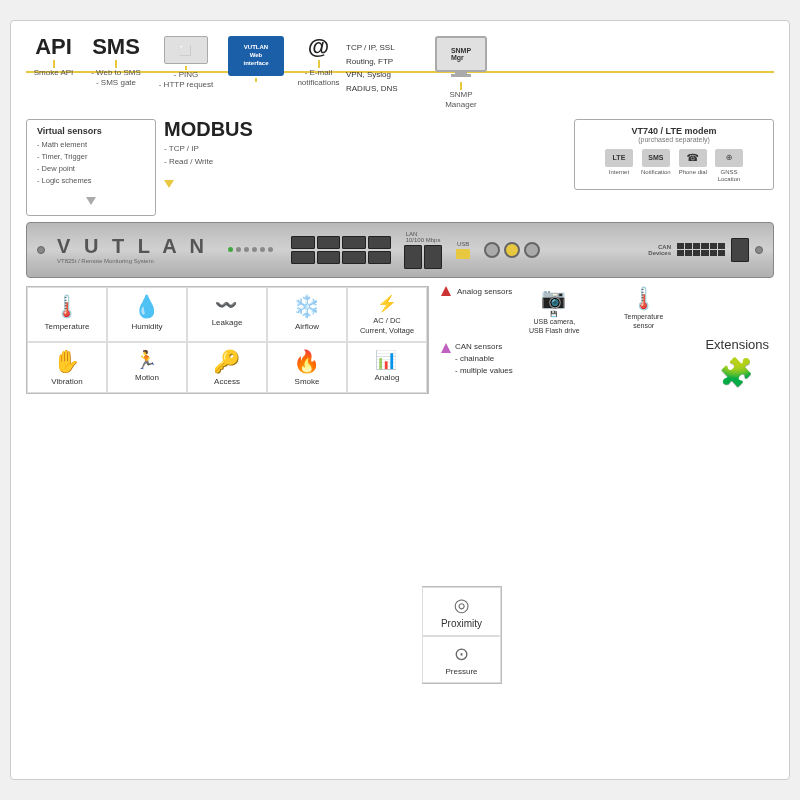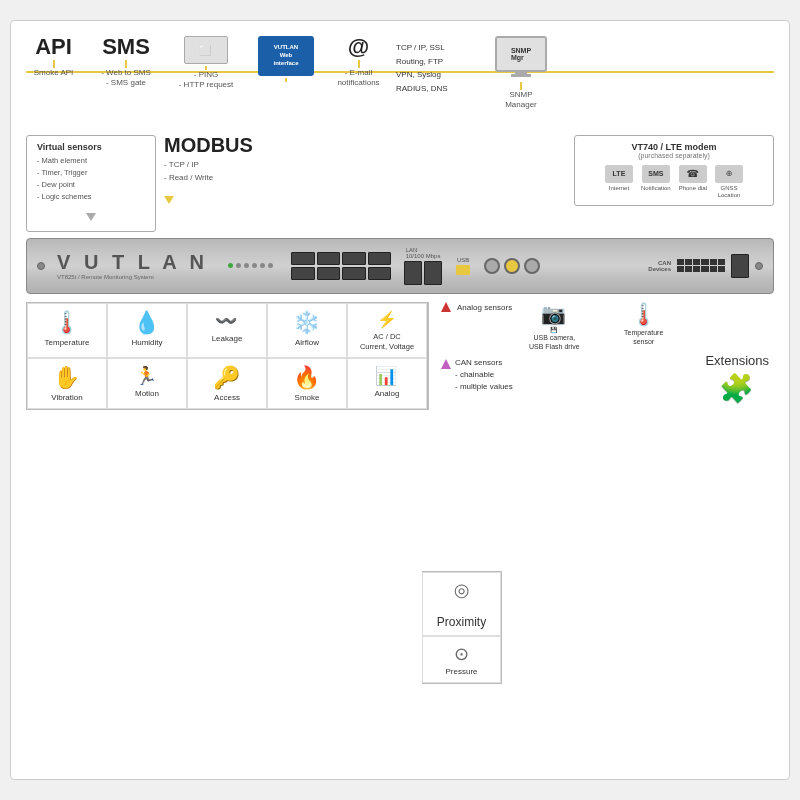--- a/index.html
+++ b/index.html
@@ -20,22 +20,21 @@
       border: 1px solid #ccc;
       border-radius: 4px;
       position: relative;
       padding: 15px;
     }
 
     
     .top-section {
       display: flex;
       align-items: flex-start;
-      gap: 10px;
-      margin-bottom: 24px;
+      margin-bottom: 8px;
       position: relative;
     }
 
     .top-item {
       display: flex;
       flex-direction: column;
       align-items: center;
       min-width: 60px;
       position: relative;
       z-index: 1;
@@ -345,21 +344,21 @@
         <div style="font-size:28px; color:#1a5fa8;">🧩</div>
       </div>
 
     </div>
 
   </div>
 
   <div style="position:absolute; left:411px; bottom:95px; display:flex; flex-direction:column; border:1.5px solid #bbb; border-left:none; width:80px;">
     <div class="sensor-cell">
       <div style="font-size:18px; line-height:1; color:#666;">◎</div>
-      <div style="font-size:12px; color:#333; text-align:right;margin-top:12px;">Proximity</div>
+      <div style="font-size:10px; color:#333; text-align:right;">Proximity</div>
     </div>
     <div class="sensor-cell">
       <div style="font-size:18px; line-height:1; color:#666;">⊙</div>
       <div style="font-size:8px; color:#333; text-align:center;">Pressure</div>
     </div>
   </div>
 
 </div>
 
 </body></html>

